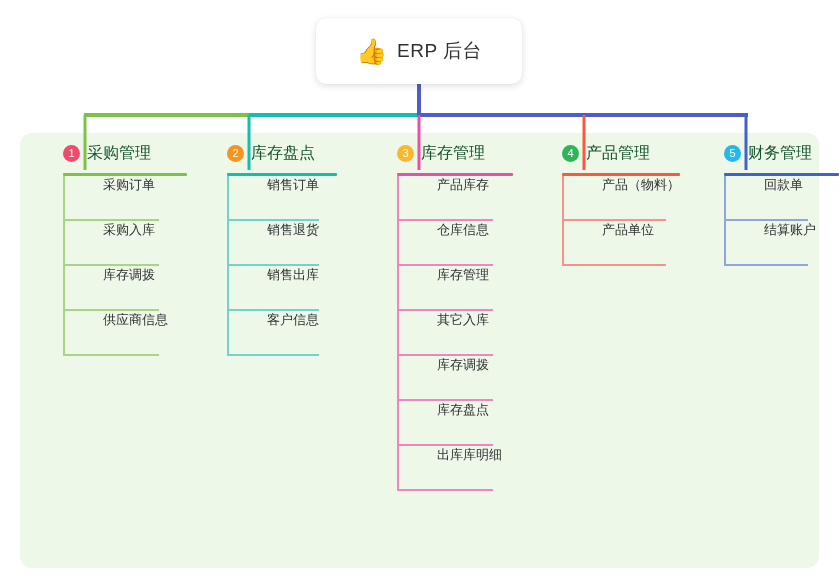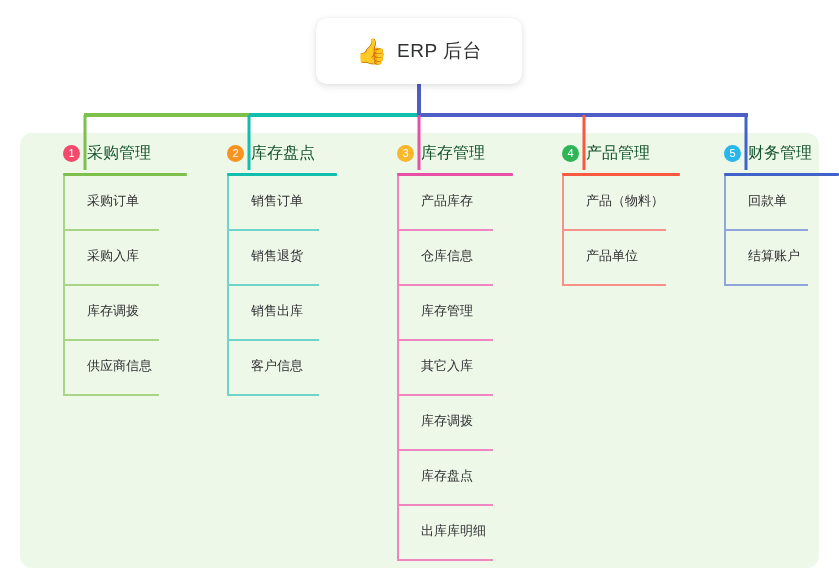--- a/index.html
+++ b/index.html
@@ -117,25 +117,25 @@
   }
   .spine {
     position: absolute;
     left: 0;
     top: 0;
     bottom: 0;
     width: 2px;
   }
   .leaf {
     position: relative;
-    height: 55px;
+    height: 45px;
     box-sizing: border-box;
     display: flex;
-    align-items: center;
-    padding-left: 24px;
+    align-items: flex-start;
+    padding-left: 40px;
   }
   .leaf-text {
     font-size: 13px;
     color: #2f3032;
     white-space: nowrap;
     padding-bottom: 6px;
   }
   .leaf-rule {
     position: absolute;
     left: 0;

